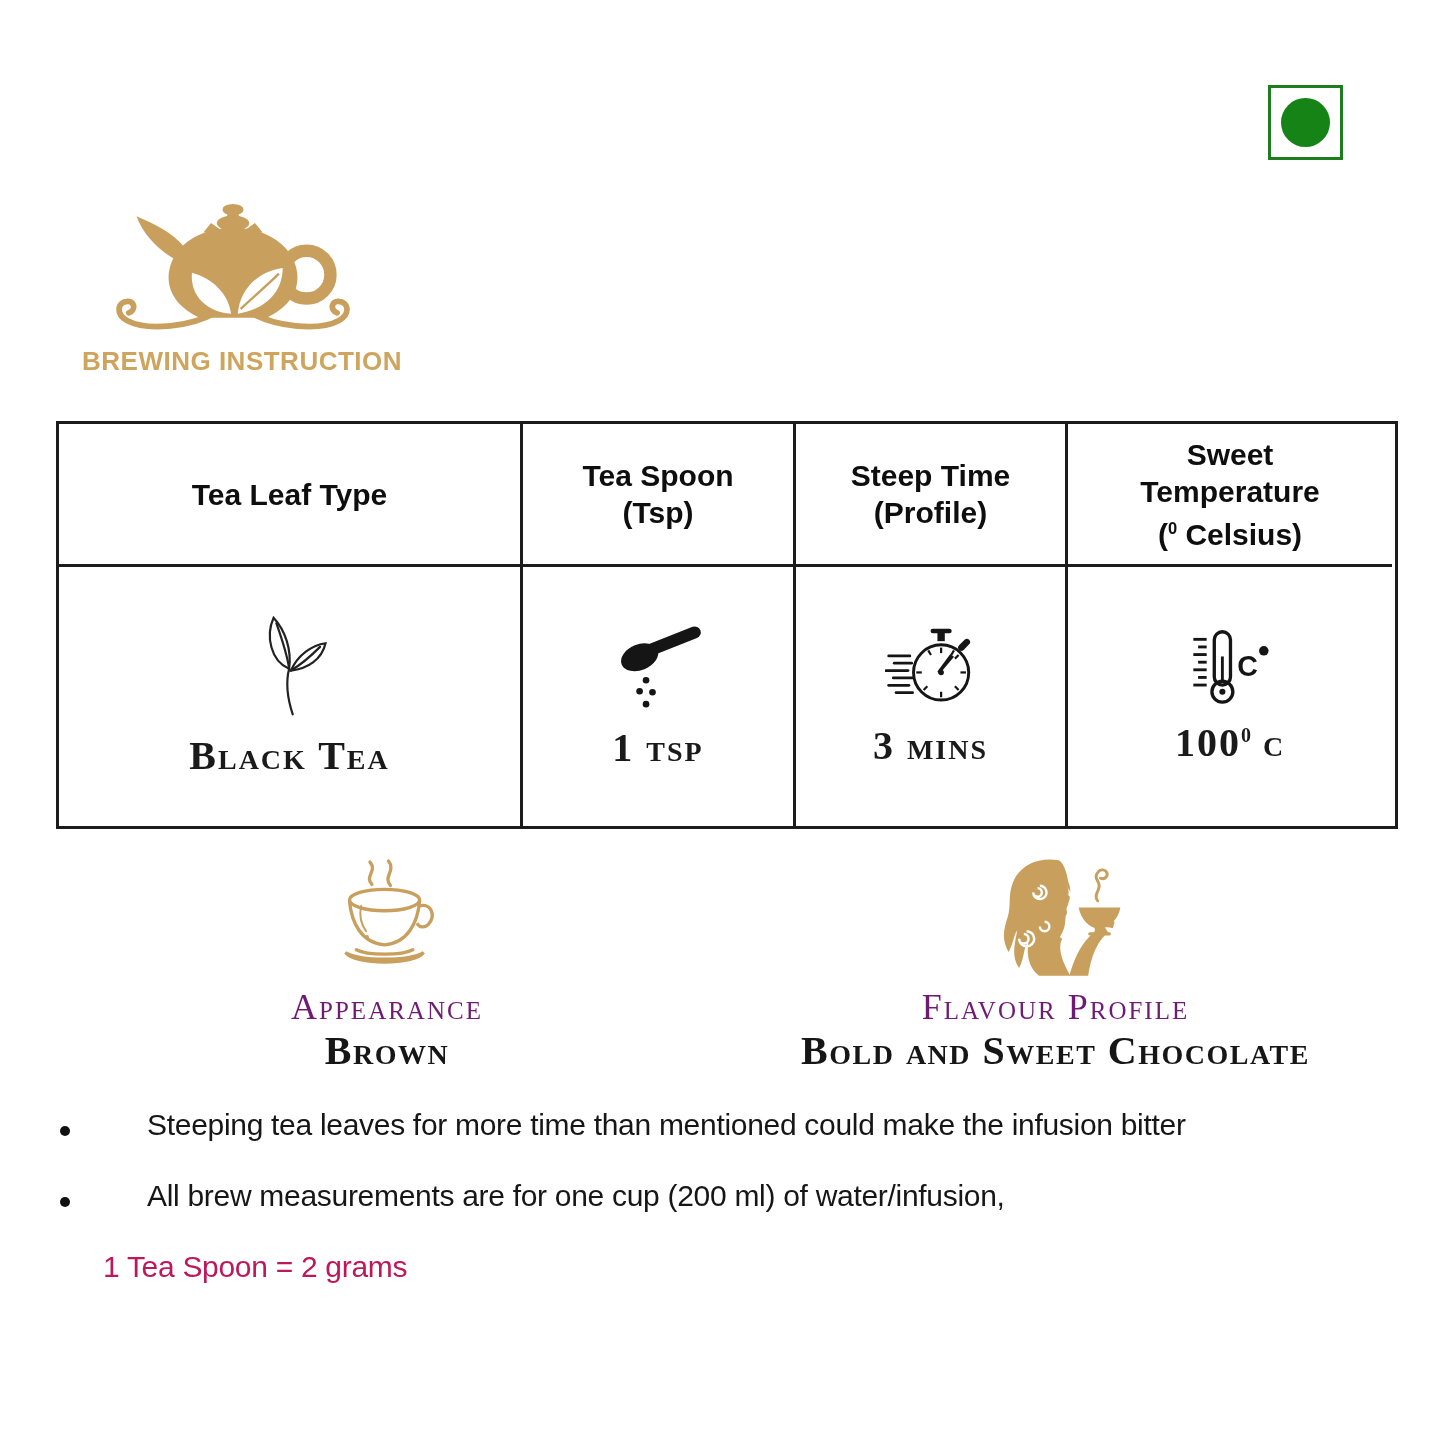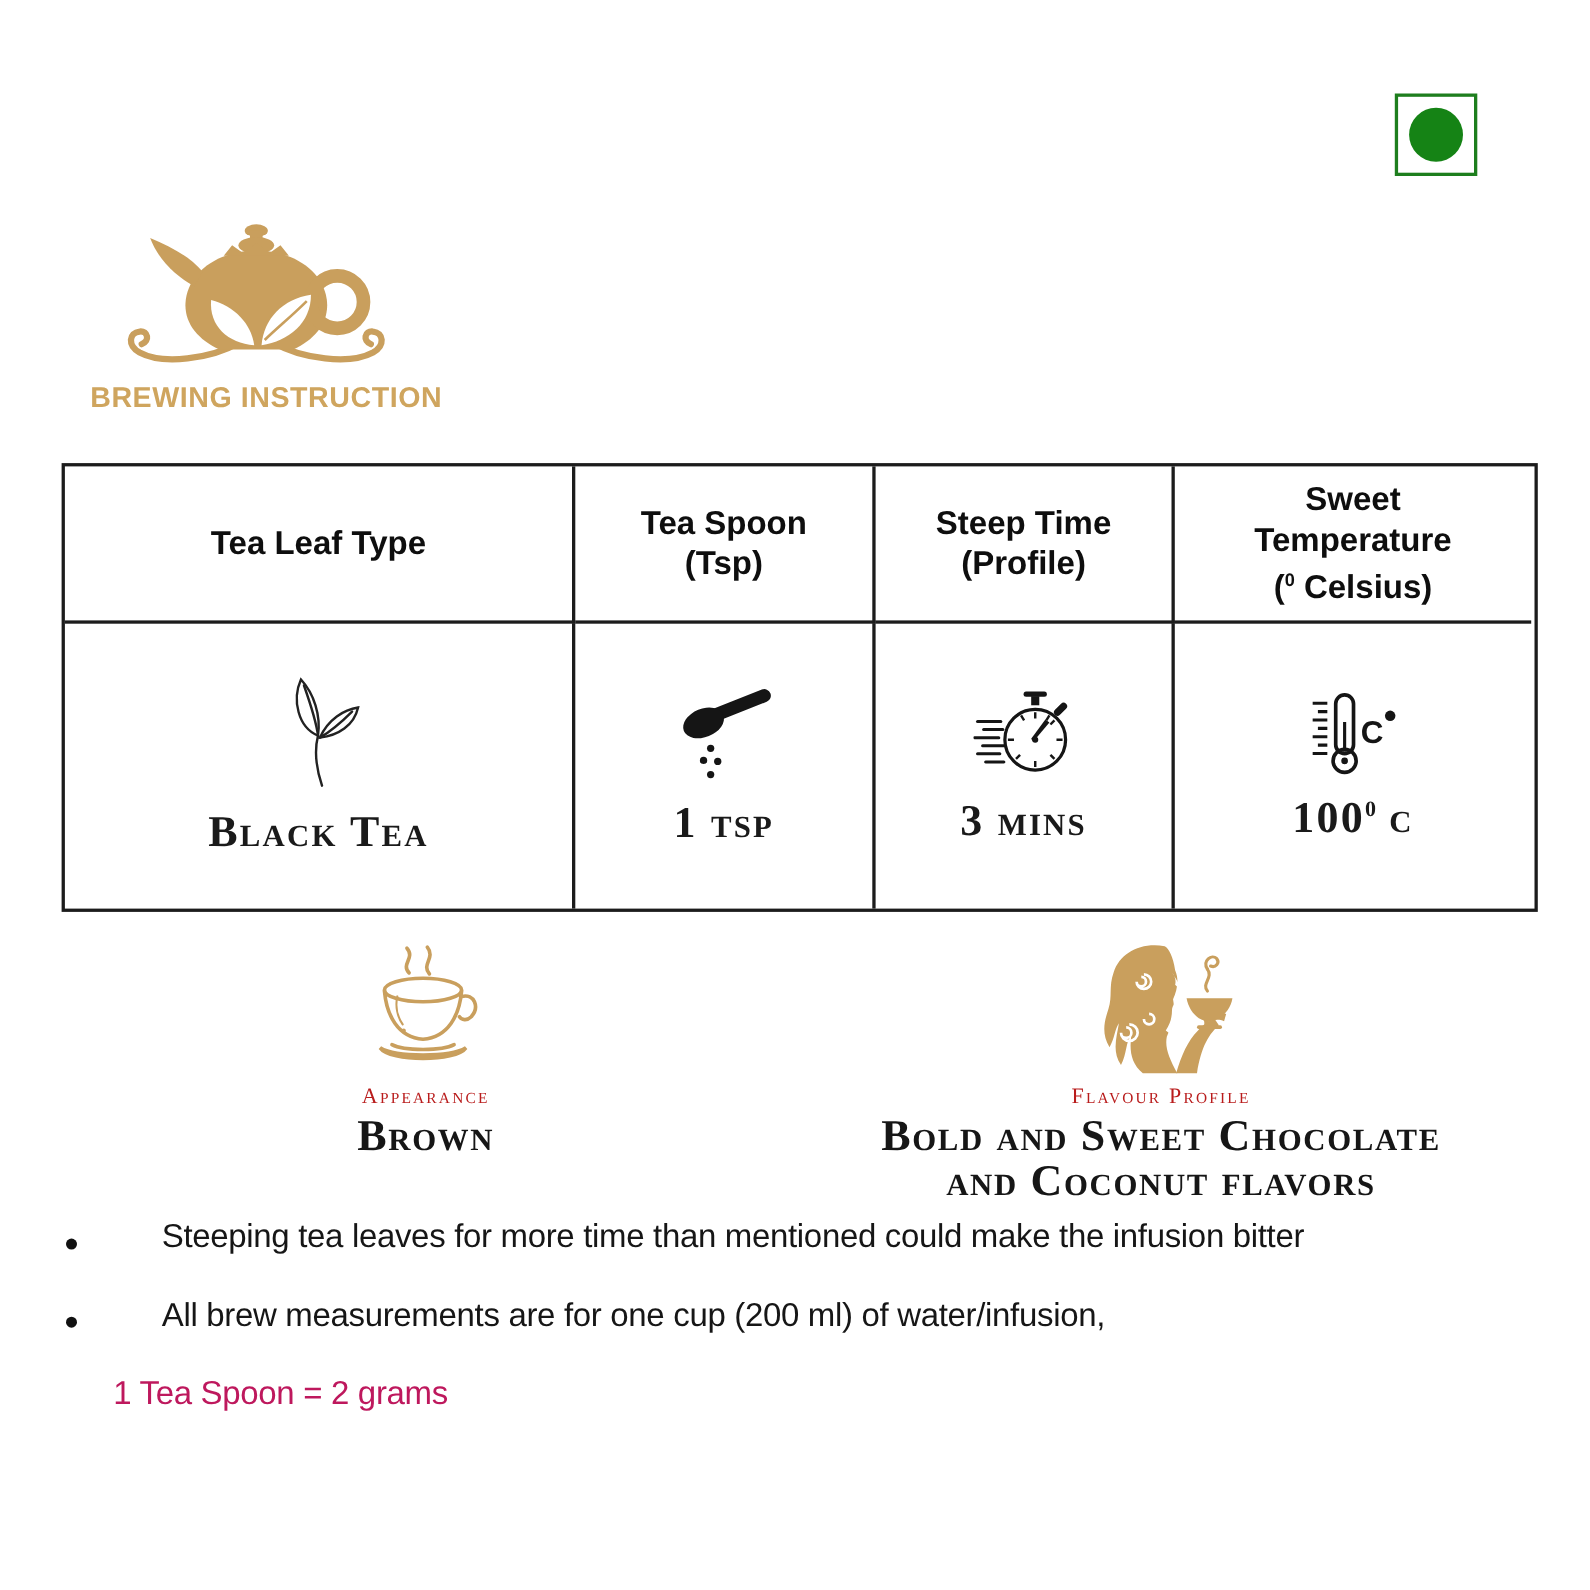--- a/index.html
+++ b/index.html
@@ -83,23 +83,23 @@
 
   
   .info-block { position: absolute; text-align: center; }
   .info-appearance { left: 252px; top: 858px; width: 270px; }
   .info-flavour   { left: 768px; top: 854px; width: 575px; }
   .info-block svg { display: block; margin: 0 auto; }
   .info-label {
     margin-top: 6px;
     font-family: "Liberation Serif", serif;
     font-variant: small-caps;
-    font-size: 20px;
+    font-size: 36px;
     letter-spacing: 2px;
-    color: #b91c1c;
+    color: #701a75;
     white-space: nowrap;
   }
   .info-value {
     margin-top: 2px;
     font-family: "Liberation Serif", serif;
     font-variant: small-caps;
     font-weight: 600;
     font-size: 40px;
     line-height: 41px;
     letter-spacing: 1.5px;
@@ -298,21 +298,20 @@
       </g>
       <g fill="none" stroke="#ffffff" stroke-width="2.6">
         <path d="M 58,32 a 7,7 0 1 1 -7,7 a 4.5,4.5 0 1 0 4.5,-4.5"></path>
         <path d="M 44,80 a 8,8 0 1 1 -8,8 a 5,5 0 1 0 5,-5"></path>
         <path d="M 63,70 a 5,5 0 1 1 -5,5"></path>
       </g>
     </svg>
     <div class="info-label">Flavour Profile</div>
     <div class="info-value">
       <div>Bold and Sweet Chocolate</div>
-      <div>and Coconut flavors</div>
     </div>
   </div>
 
   <div class="notes">
     <div class="note-row">
       <span class="note-bullet"></span>
       <span class="note-text">Steeping tea leaves for more time than mentioned could make the infusion bitter</span>
     </div>
     <div class="note-row">
       <span class="note-bullet"></span>

